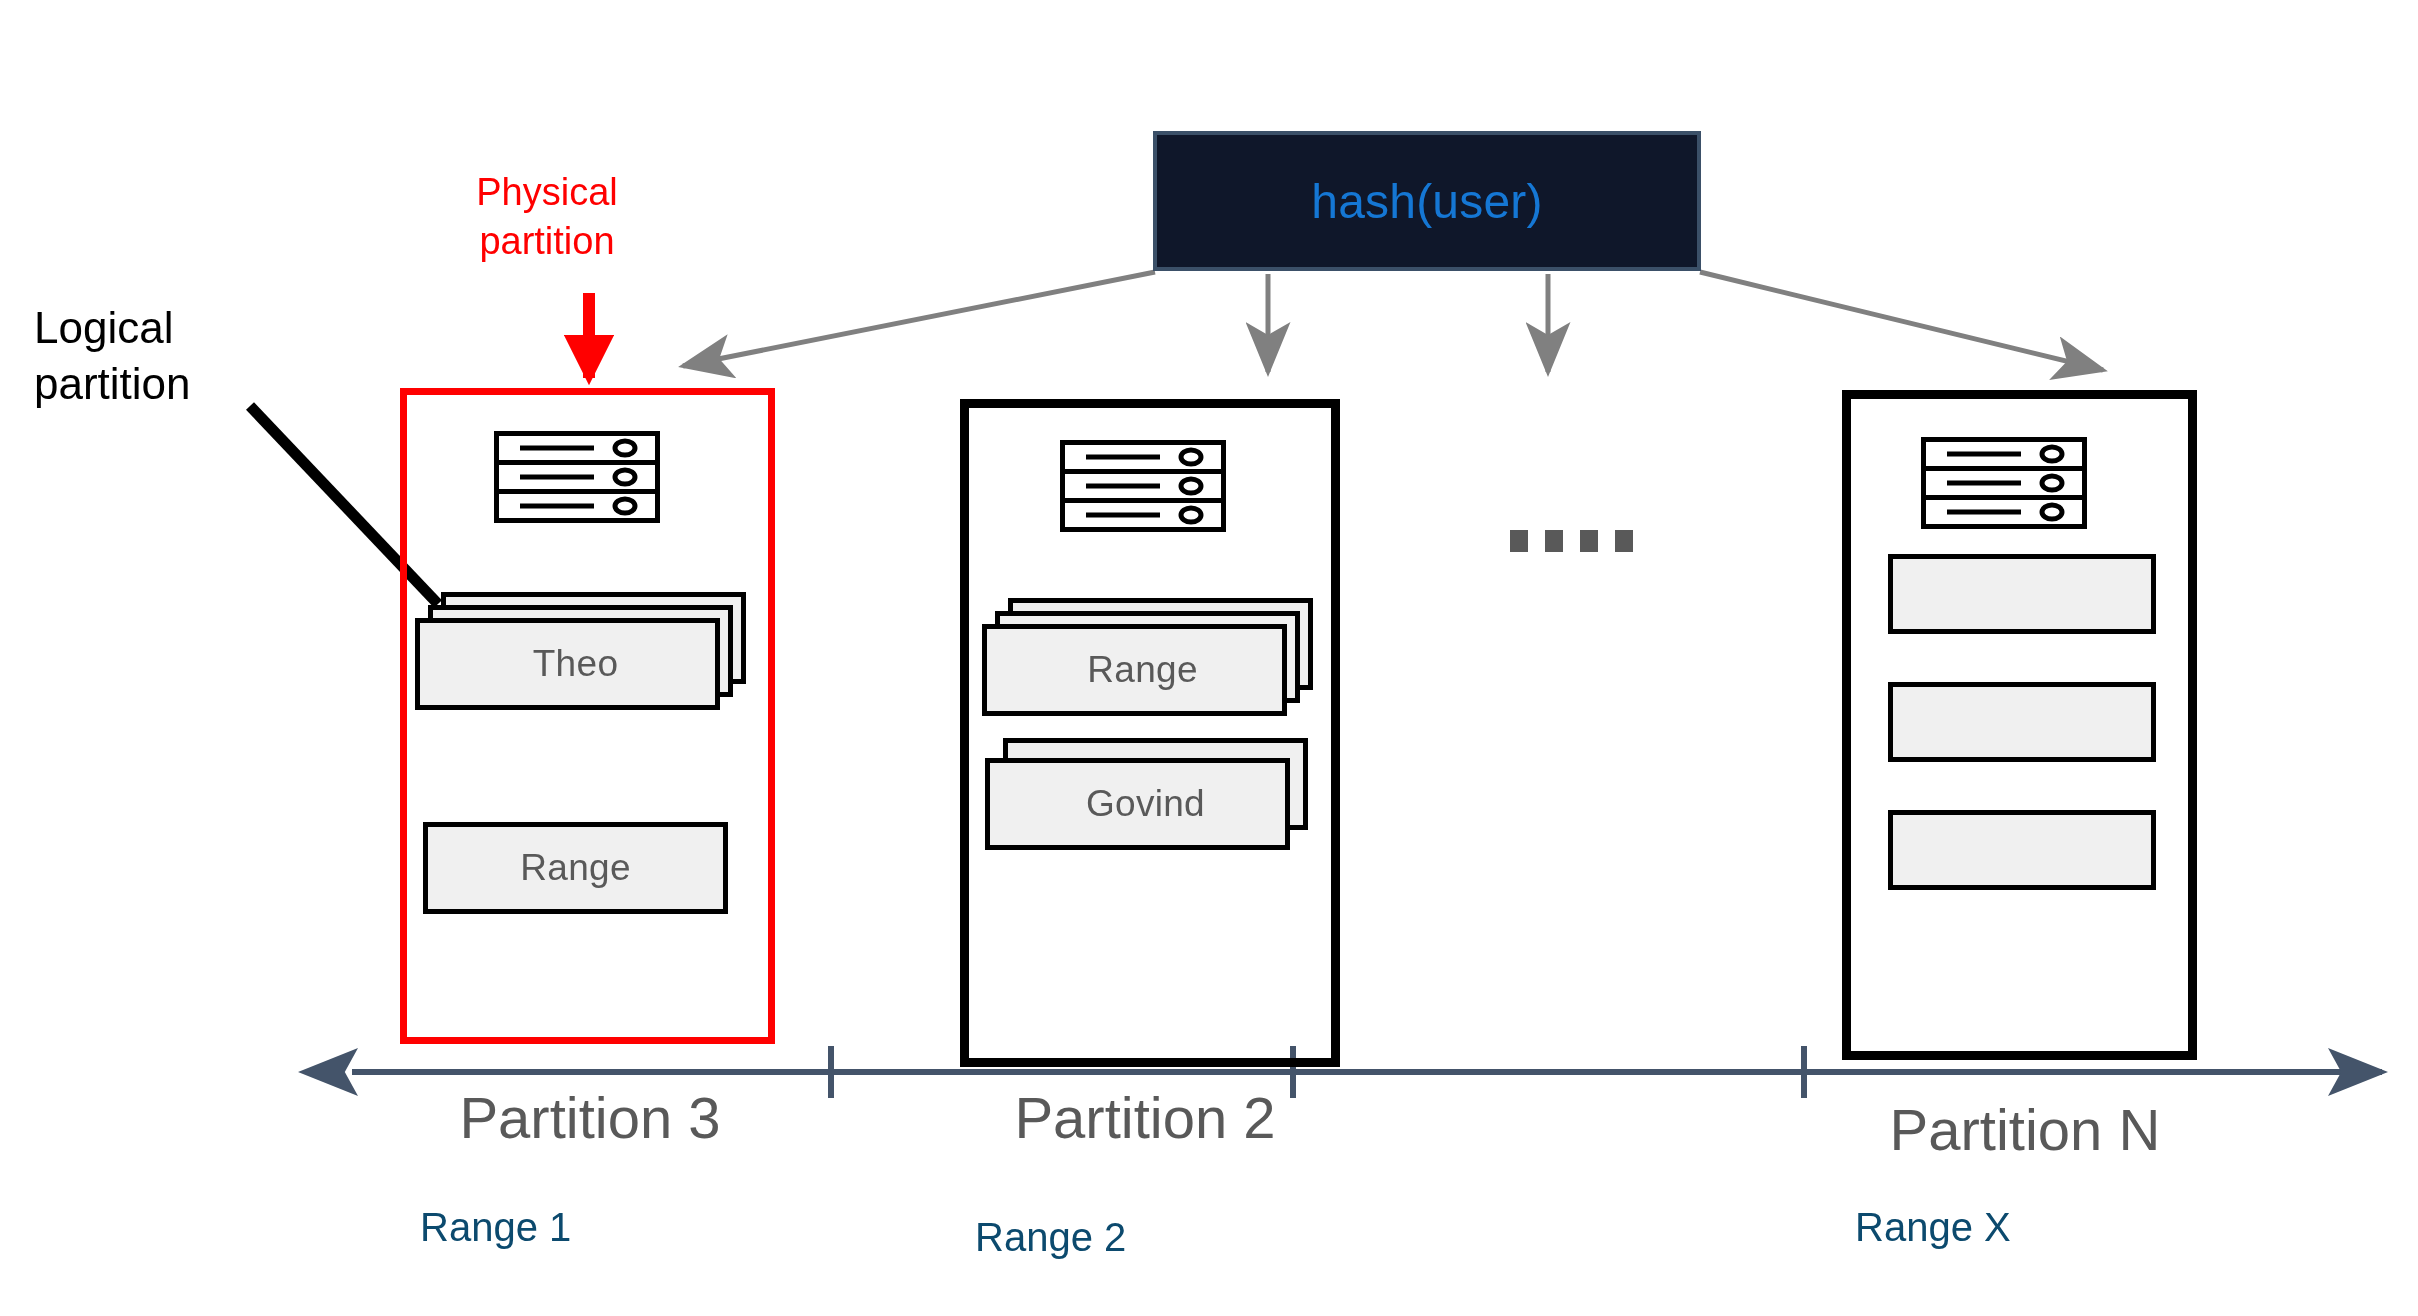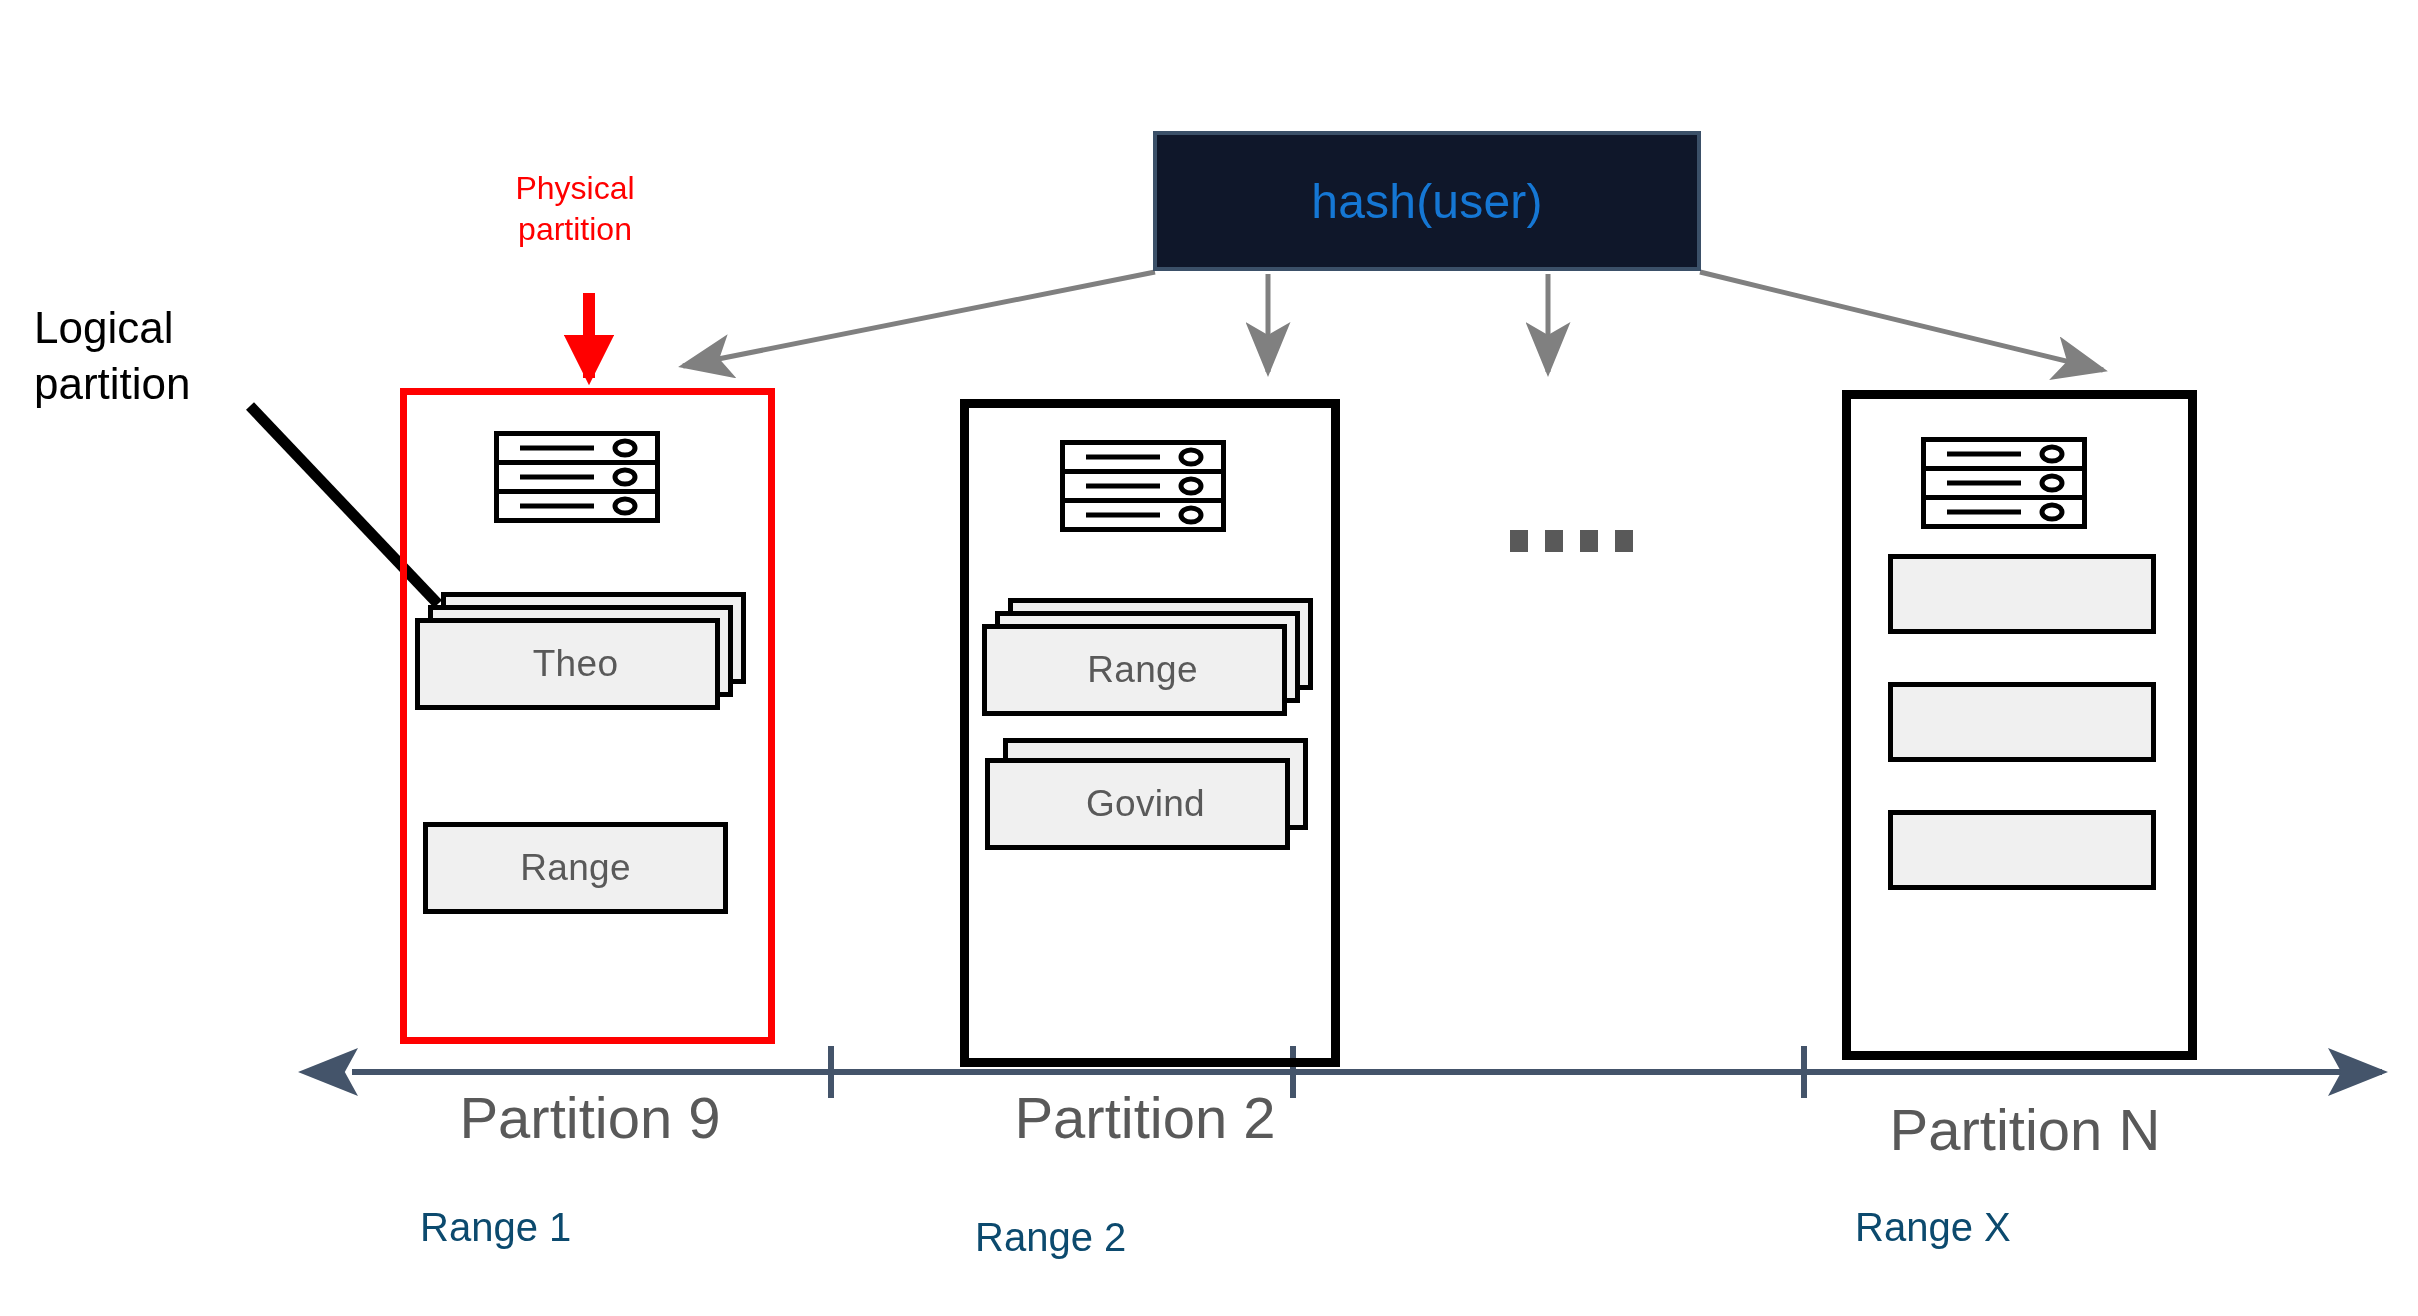--- a/index.html
+++ b/index.html
@@ -34,24 +34,24 @@
     top: 300px;
     width: 260px;
     font-size: 44px;
     line-height: 1.28;
     color: #000000;
     text-align: left;
     white-space: pre-line;
   }
   .label-physical {
     position: absolute;
-    left: 460px;
+    left: 432px;
     top: 168px;
     width: 230px;
-    font-size: 32px;
+    font-size: 38px;
     line-height: 1.28;
     color: #ff0000;
     text-align: center;
     white-space: pre-line;
   }
 
   
   .hash-box {
     position: absolute;
     left: 1153px;
@@ -305,21 +305,21 @@
   <div class="card" id="card-n-1">
     <span class="card-label"></span>
   </div>
   <div class="card" id="card-n-2">
     <span class="card-label"></span>
   </div>
   <div class="card" id="card-n-3">
     <span class="card-label"></span>
   </div>
 
-  <div class="partition-caption" id="caption-partition-1">Partition 9</div>
+  <div class="partition-caption" id="caption-partition-1">Partition 3</div>
   <div class="partition-caption" id="caption-partition-2">Partition 2</div>
   <div class="partition-caption" id="caption-partition-n">Partition N</div>
 
   <div class="range-caption" id="caption-range-1">Range 1</div>
   <div class="range-caption" id="caption-range-2">Range 2</div>
   <div class="range-caption" id="caption-range-x">Range X</div>
 
 </div>
 
 </body></html>

